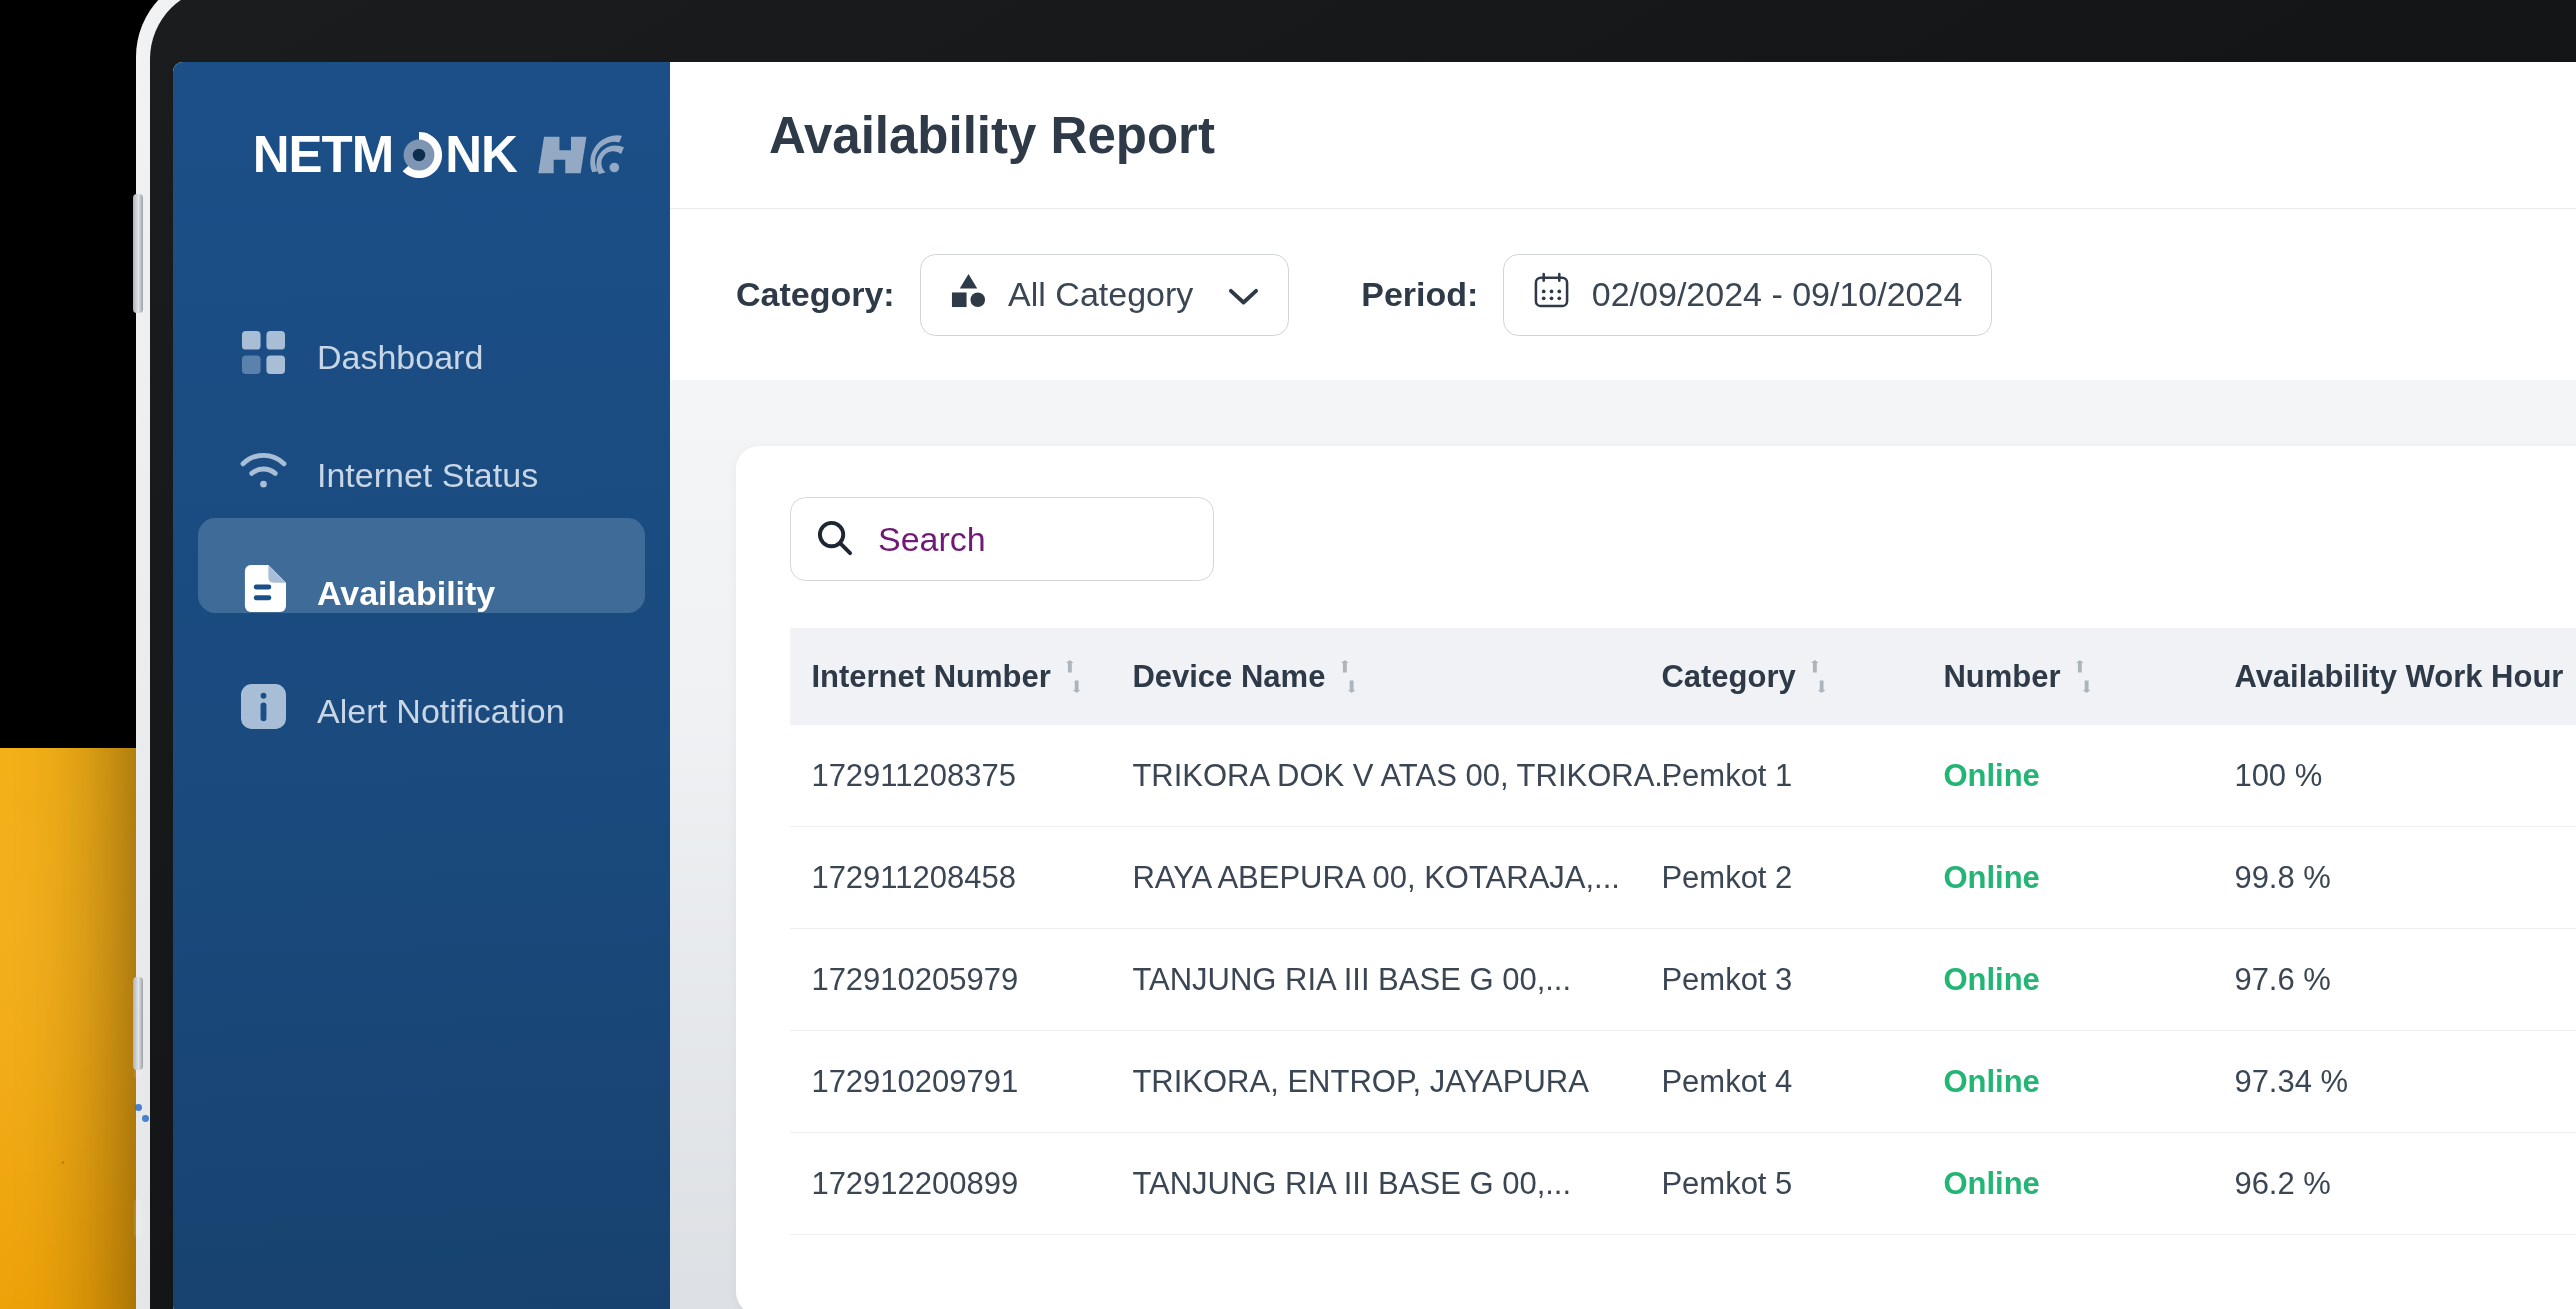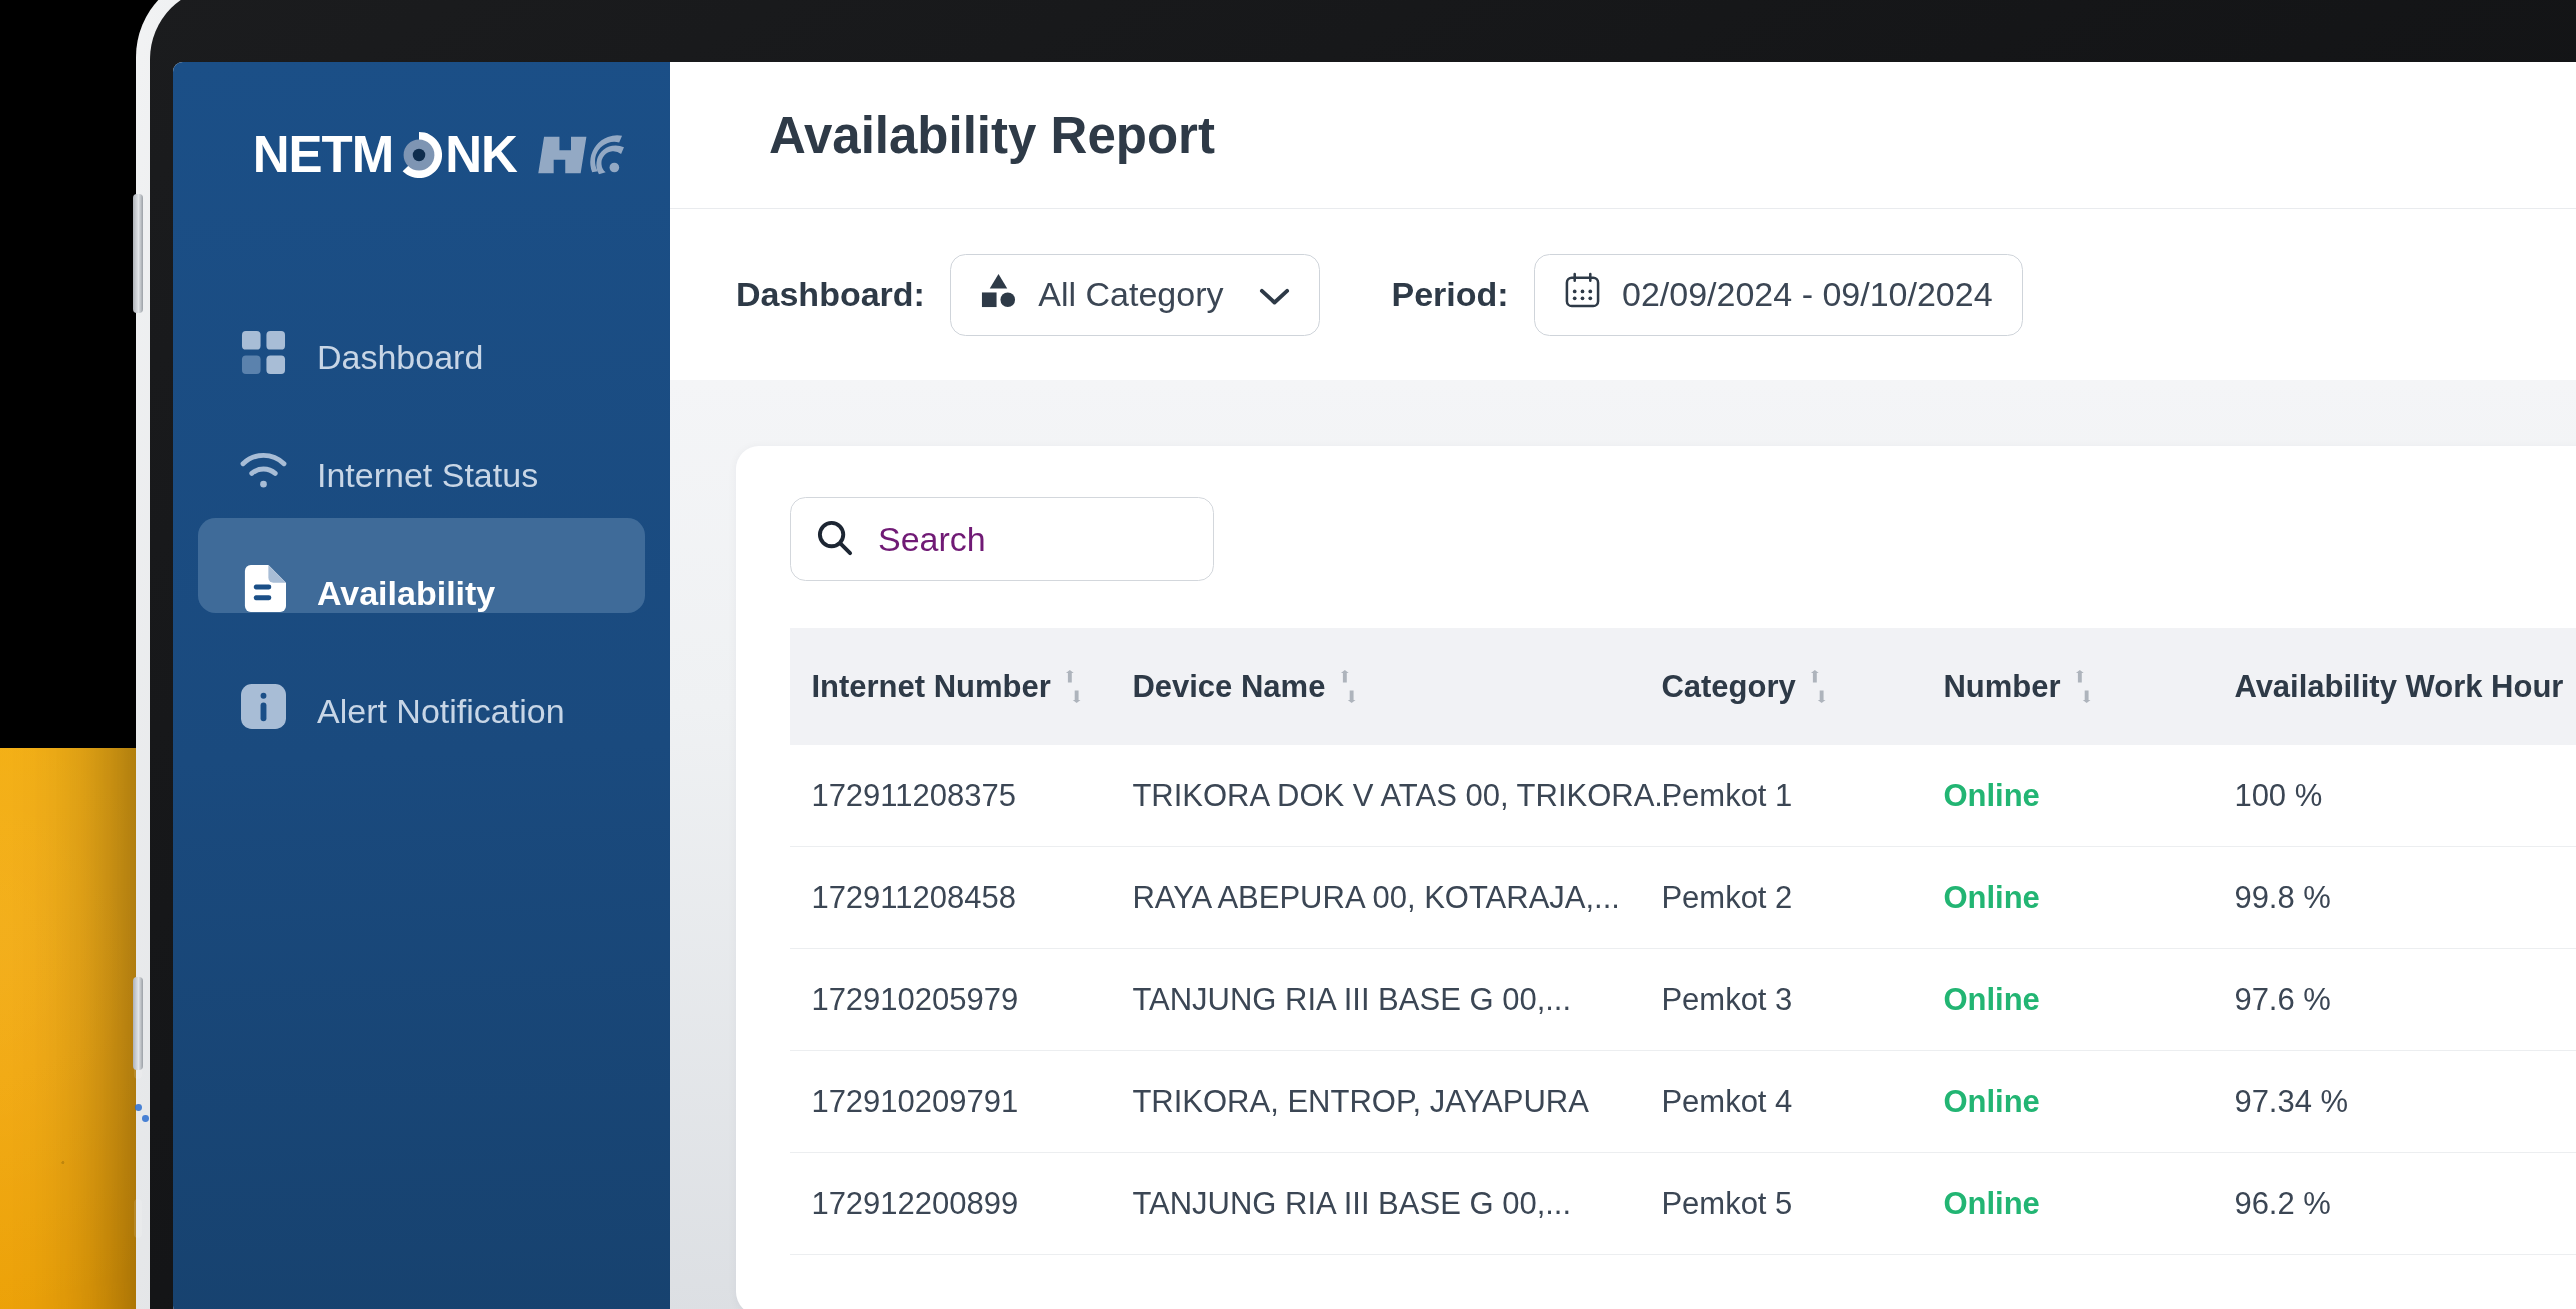--- a/index.html
+++ b/index.html
@@ -155,21 +155,21 @@
     width:424px;height:84px;box-sizing:border-box;
     border:1.9px solid #d3d7dc;border-radius:15.5px;padding:0 25px;
     background:#fff;
   }
   .search-ph{font-size:34px;color:#701a75;}
 
   table{border-collapse:collapse;width:2001px;margin-top:47px;table-layout:fixed;}
   thead th{
     background:#f1f2f5;text-align:left;
     font-size:31px;font-weight:bold;color:#2e3a47;
-    height:117px;padding:0;vertical-align:middle;white-space:nowrap;
+    height:97px;padding:0;vertical-align:middle;white-space:nowrap;
   }
   th .th-in{display:flex;align-items:center;gap:13.6px;}
   tbody td{
     font-size:31px;color:#3b4654;height:101px;padding:0;
     border-bottom:1px solid #eceef0;white-space:nowrap;vertical-align:middle;
   }
   .col1{width:321px;padding-left:21.4px!important;}
   .col2{width:529px;}
   .col3{width:282px;}
   .col4{width:291px;}
@@ -278,21 +278,21 @@
         </nav>
       </aside>
 
       <section class="main">
 
         <div class="page-head">
           <h1 class="page-title">Availability Report</h1>
         </div>
 
         <div class="filter-bar">
-          <span class="filter-label">Dashboard:</span>
+          <span class="filter-label">Category:</span>
 
           <div class="control">
             <span>
               <svg width="37" height="37" viewBox="0 0 38 38">
                 <polygon points="19,2 28,17 10,17" fill="#2e3a47"></polygon>
                 <rect x="2" y="21" width="15" height="15" fill="#2e3a47"></rect>
                 <circle cx="28.5" cy="28.5" r="7.5" fill="#2e3a47"></circle>
               </svg>
             </span>
             <span>All Category</span>

